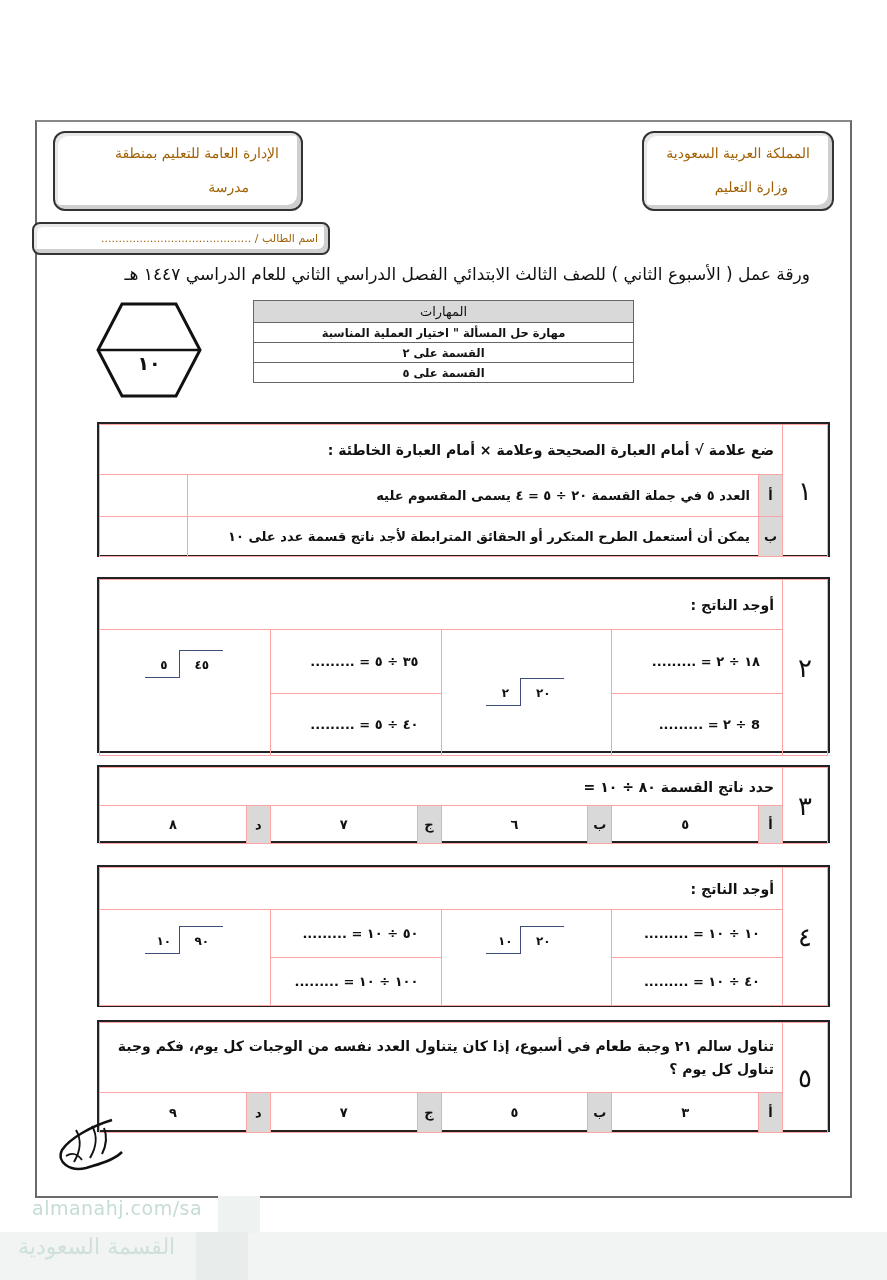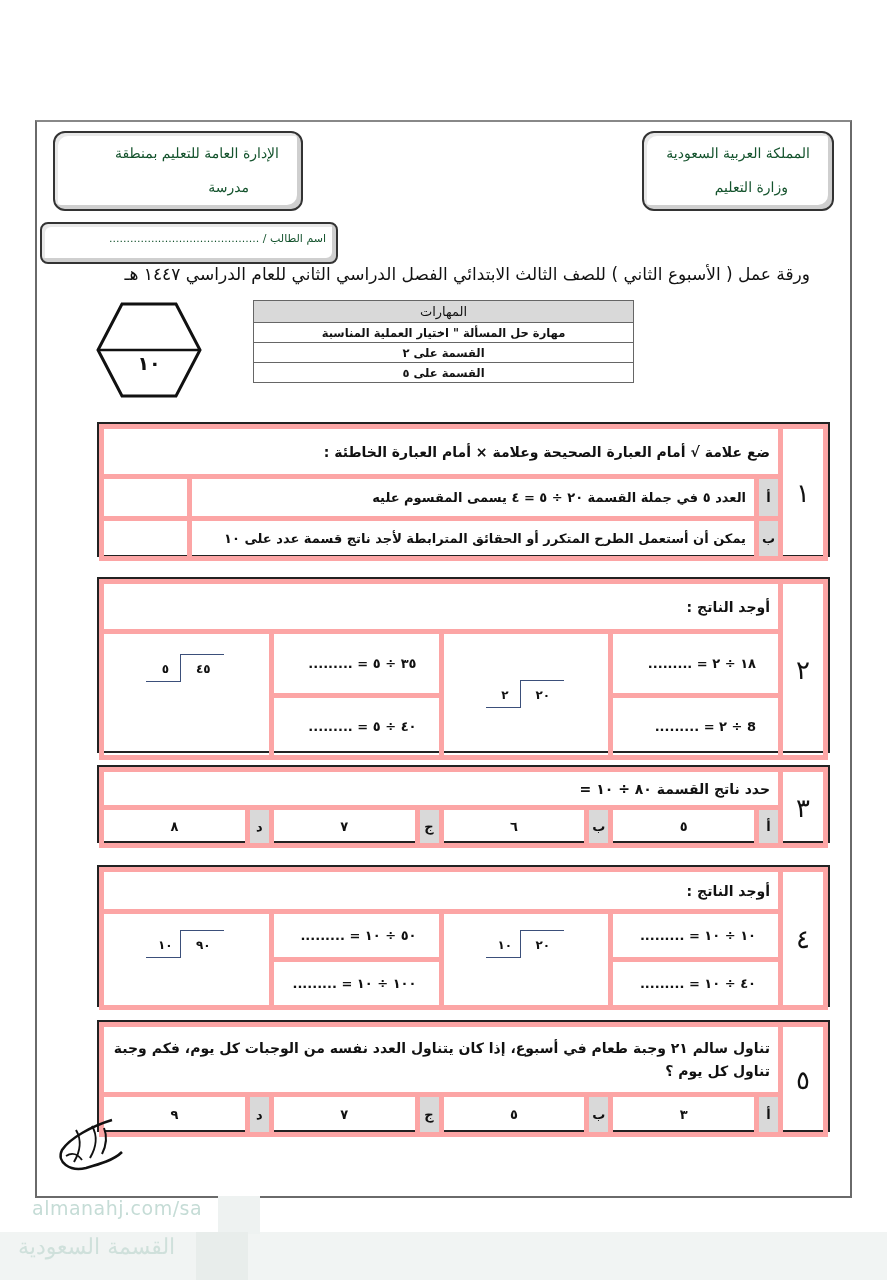--- a/index.html
+++ b/index.html
@@ -4,40 +4,40 @@
 <style>
   * { box-sizing: border-box; margin: 0; padding: 0; }
   html, body { width: 887px; height: 1280px; background: #ffffff; overflow: hidden; }
   body { position: relative; font-family: "DejaVu Sans", sans-serif; color: #111; }
 
   .page-frame { position: absolute; left: 35px; top: 120px; width: 817px; height: 1078px;
     border: 2px solid #6a6a6a; border-top-color: #888; }
 
   .hdr-box { position: absolute; border: 2px solid #333; border-radius: 12px; background: #fff;
     box-shadow: inset -4px -4px 0 #cfcfcf, inset 3px 3px 0 #e8e8e8; direction: rtl; }
-  .hdr-box .line { font-family: "DejaVu Serif", serif; font-size: 14px; color: #14532d; position: absolute; right: 22px; }
+  .hdr-box .line { font-family: "DejaVu Serif", serif; font-size: 14px; color: #a16207; position: absolute; right: 22px; }
   .hdr-right { left: 642px; top: 131px; width: 192px; height: 80px; padding-left: 48px; }
   .hdr-left  { left: 53px;  top: 131px; width: 250px; height: 80px; }
-  .name-box  { left: 40px;  top: 222px; width: 298px; height: 42px; border-radius: 8px; }
+  .name-box  { left: 32px;  top: 222px; width: 298px; height: 33px; border-radius: 8px; }
   .name-box .line { font-size: 11px; top: 8px; right: 10px; font-family: "DejaVu Sans", sans-serif; }
 
   .title { position: absolute; left: 50px; top: 264px; width: 760px; direction: rtl; text-align: right;
     font-family: "DejaVu Sans", sans-serif; font-size: 17px; color: #111; white-space: nowrap; }
 
   .hexagon { position: absolute; left: 96px; top: 302px; width: 106px; height: 96px; }
   .hex-score { position: absolute; left: 96px; top: 352px; width: 106px; text-align: center;
     font-size: 19px; font-weight: bold; direction: rtl; }
 
   .skills { position: absolute; left: 253px; top: 300px; width: 381px; border-collapse: collapse; direction: rtl; padding-left: 48px; }
   .skills td { border: 1px solid #666; text-align: center; font-size: 11.5px; font-weight: bold; height: 20px; padding: 0; }
   .skills .skills-head td { background: #d9d9d9; font-weight: normal; font-size: 13px; height: 22px; }
 
   .q { position: absolute; left: 97px; width: 733px; border: 2px solid #222; direction: rtl; }
   .q table { width: 100%; height: 100%; border-collapse: collapse; table-layout: fixed; }
-  .q td { border: 5px solid #fca5a5; font-weight: bold; font-size: 13px; padding: 0 8px; vertical-align: middle; }
+  .q td { border: 1px solid #fca5a5; font-weight: bold; font-size: 13px; padding: 0 8px; vertical-align: middle; }
   .q .num { width: 45px; text-align: center; font-size: 26px; font-weight: normal; font-family: "DejaVu Serif", serif; }
   .q .prompt { height: 50px; font-size: 14px; }
   .q .letter { background: #d9d9d9; text-align: center; width: 24px; padding: 0; font-size: 13px; }
   .q .ans { text-align: center; font-weight: bold; }
   .q .eq { text-align: right; font-size: 13px; letter-spacing: 1px; padding-right: 22px; }
 
   .ldiv { display: inline-block; position: relative; width: 80px; height: 34px; direction: ltr; }
   .ldiv .bar-top { position: absolute; left: 34px; top: 4px; width: 44px; border-top: 1.5px solid #3b4f7a; }
   .ldiv .bar-mid { position: absolute; left: 34px; top: 4px; height: 28px; border-left: 1.5px solid #3b4f7a; }
   .ldiv .bar-bot { position: absolute; left: 0px; top: 31px; width: 35px; border-top: 1.5px solid #3b4f7a; }

